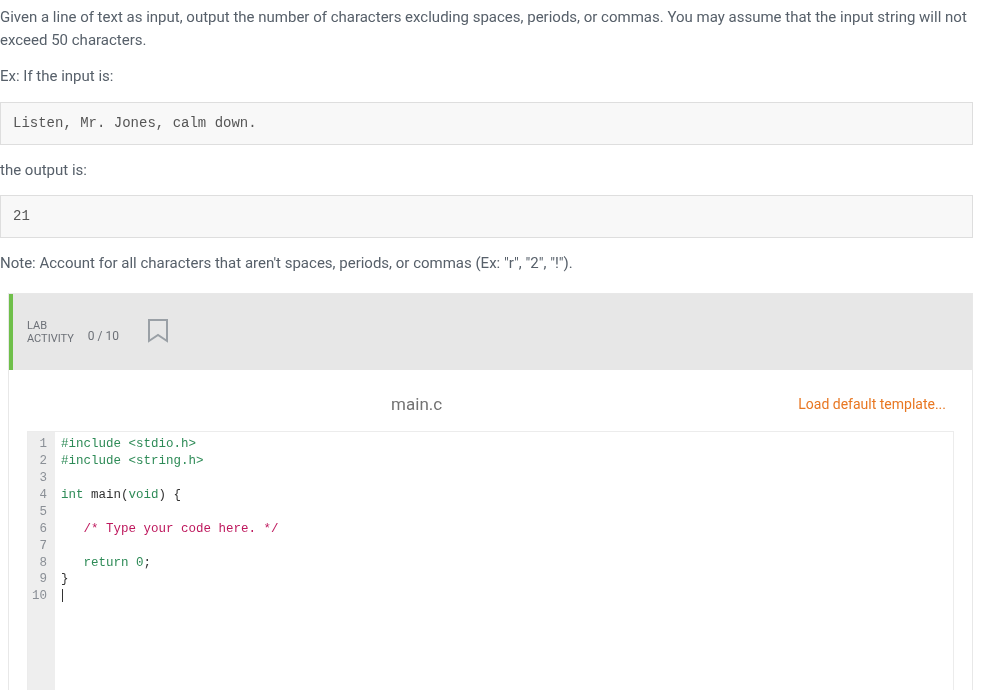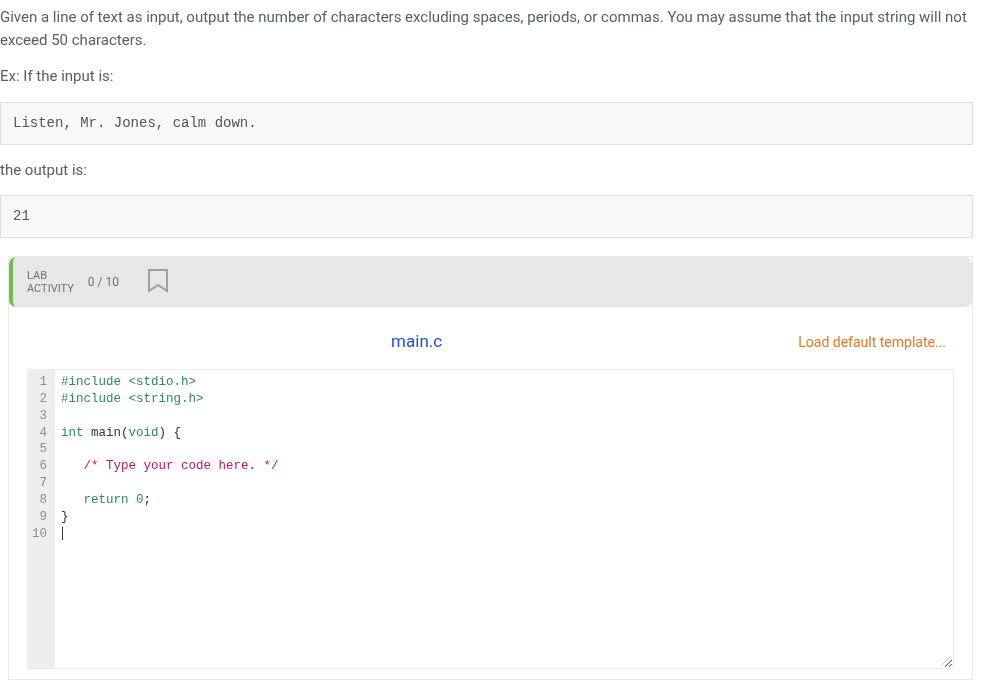--- a/index.html
+++ b/index.html
@@ -21,25 +21,24 @@
     font-size: 14px;
     color: #555;
     margin: 4px 0 14px 0;
   }
   .lab-container {
     margin: 18px 8px 0 8px;
     border: 1px solid #e8e8e8;
   }
   .lab-header {
     display: flex;
-    align-items: center;
+    align-items: flex-end;
     background: #e7e7e7;
     border-left: 4px solid #6fbf4a;
-    padding: 12px 14px;
-    border-radius: 7px;
+    padding: 25px 14px;
   }
   .lab-act-label {
     font-size: 11px;
     color: #6c7077;
     line-height: 1.2;
     margin-right: 14px;
   }
   .lab-title {
     font-size: 16px;
     color: #5a5f66;
@@ -57,21 +56,21 @@
   .bookmark-icon svg { display:block; }
   .file-bar {
     display: flex;
     align-items: center;
     padding: 22px 26px 14px 26px;
     background: #ffffff;
   }
   .file-bar-spacer { flex:1; }
   .file-name {
     font-size: 17px;
-    color: #1d4ed8;
+    color: #737373;
     text-align: right;
     flex: 0 0 auto;
   }
   .load-default {
     color: #e87722;
     font-size: 14px;
     cursor: pointer;
     text-align: right;
   }
   .editor-wrap {
@@ -123,20 +122,21 @@
 </style>
 </head>
 <body>
 
 <div class="problem-desc">
   <p>Given a line of text as input, output the number of characters excluding spaces, periods, or commas. You may assume that the input string will not exceed 50 characters.</p>
   <p>Ex: If the input is:</p>
   <div class="code-sample">Listen, Mr. Jones, calm down.</div>
   <p>the output is:</p>
   <div class="code-sample">21</div>
+  <p>Note: Account for all characters that aren't spaces, periods, or commas (Ex: "r", "2", "!").</p>
 </div>
 
 <div class="lab-container">
 
   <div class="lab-header">
     <div class="lab-act-label">
       <div>LAB</div>
       <div>ACTIVITY</div>
     </div>
     <div class="lab-score">0 / 10</div>

